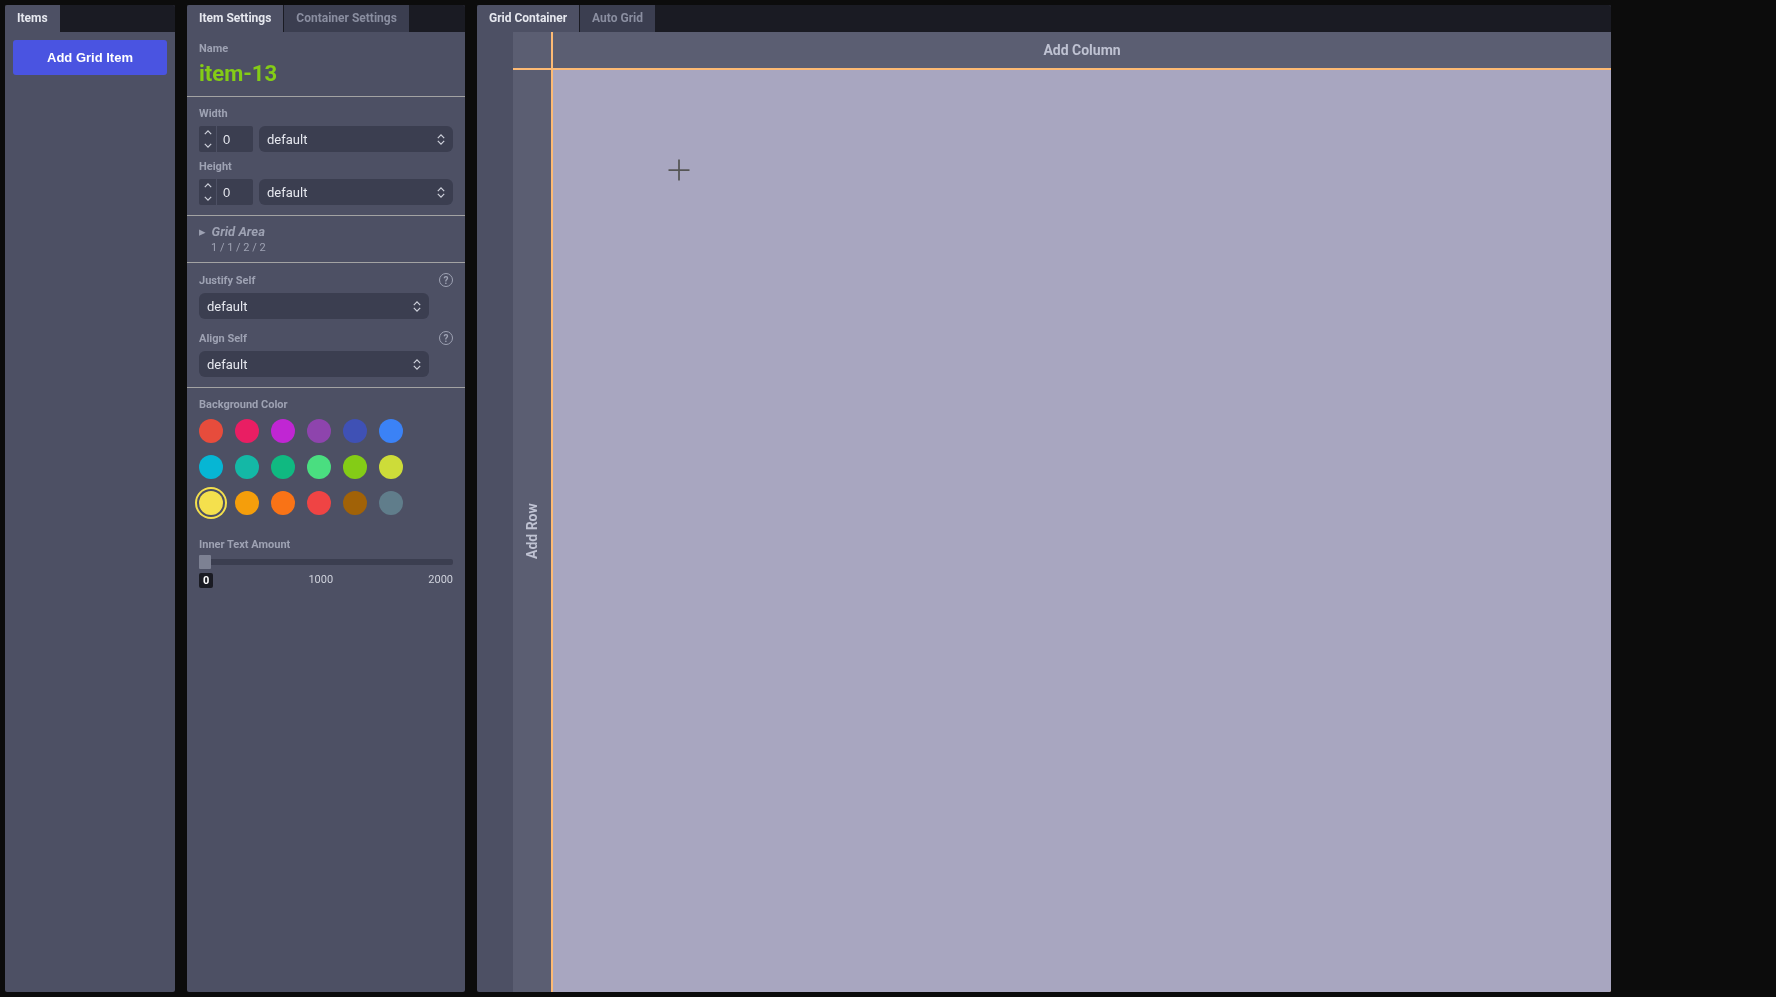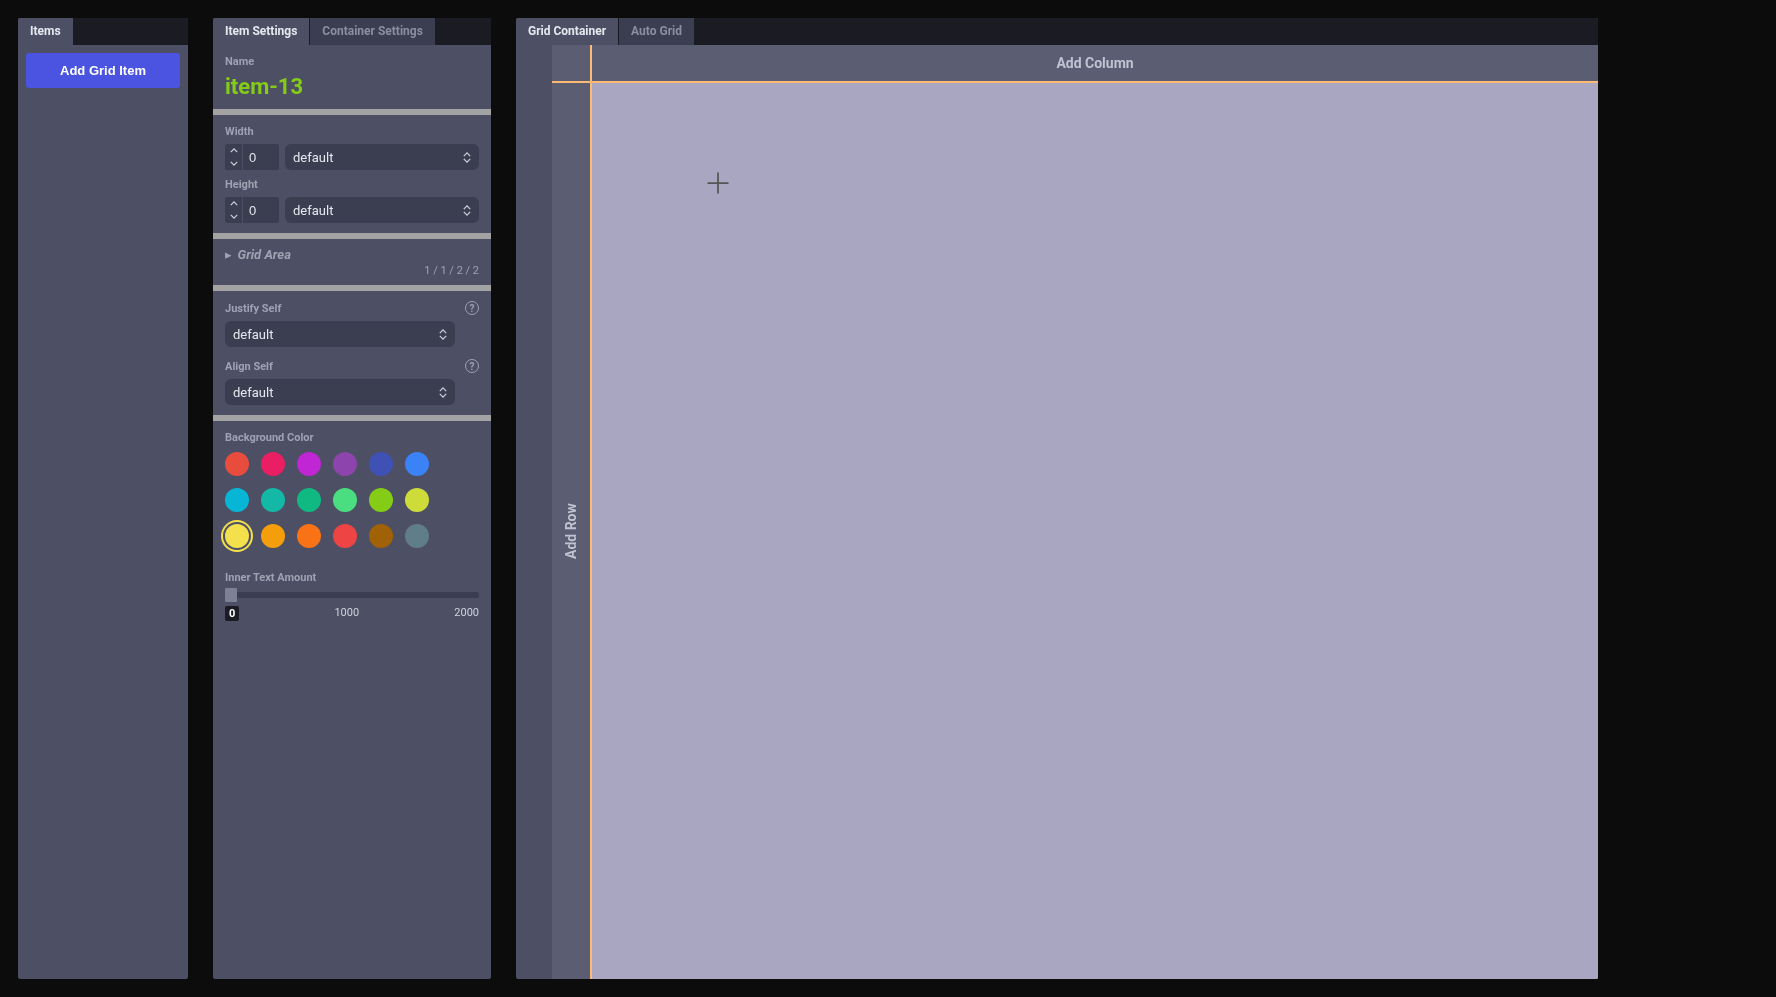--- a/index.html
+++ b/index.html
@@ -7,22 +7,22 @@
   font-family: -apple-system, BlinkMacSystemFont, "Segoe UI", Roboto, Helvetica, Arial, sans-serif;
   background: #0c0c0c;
   color: #cfd2dc;
   font-size: 13px;
   overflow: hidden;
 }
 .app {
   display: flex;
   height: 997px;
   width: 1616px;
-  gap: 25px;
-  padding: 18px;
+  gap: 12px;
+  padding: 5px;
 }
 .panel {
   background: #4d5064;
   border-radius: 2px;
   display: flex;
   flex-direction: column;
   overflow: hidden;
 }
 .panel-items { width: 170px; }
 .panel-settings { width: 278px; }
@@ -62,21 +62,21 @@
   border: none;
   border-radius: 3px;
   padding: 10px 0;
   font-weight: 700;
   font-size: 13px;
   cursor: pointer;
   text-align: center;
 }
 
 
-.section { padding: 10px 12px; border-bottom: 6px solid #a3a3a3; }
+.section { padding: 10px 12px; border-bottom: 1px solid #a3a3a3; }
 .section:last-child { border-bottom: none; }
 
 .label-small {
   font-size: 11px;
   color: #9ea2b3;
   font-weight: 700;
   margin-bottom: 6px;
   display: block;
 }
 
@@ -160,21 +160,21 @@
   font-size: 10px; color: #9ea2b3; font-weight: 700;
 }
 
 .grid-area-row {
   display: flex;
   align-items: center;
   gap: 6px;
 }
 .grid-area-caret { color: #9ea2b3; }
 .grid-area-title { font-weight: 700; color: #9ea2b3; font-size: 13px; font-style: italic; }
-.grid-area-sub { font-size: 11px; color: #9ea2b3; margin-top: 2px; margin-left: 12px; text-align: right; }
+.grid-area-sub { font-size: 11px; color: #9ea2b3; margin-top: 2px; margin-left: 12px; }
 
 
 .swatches {
   display: grid;
   grid-template-columns: repeat(6, 24px);
   gap: 12px;
   margin-top: 8px;
 }
 .swatch {
   width: 24px; height: 24px; border-radius: 50%;

